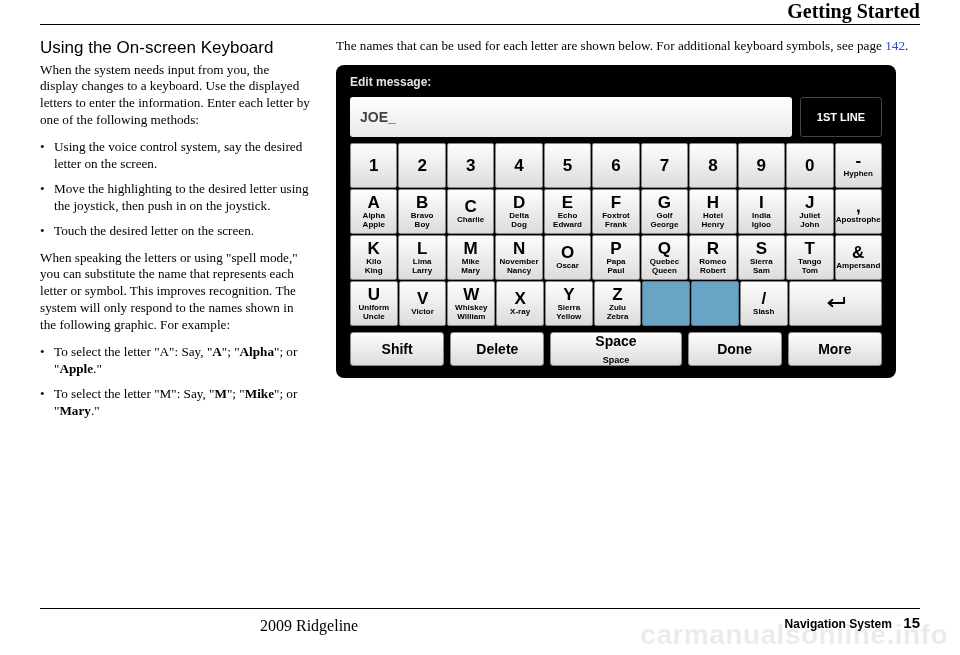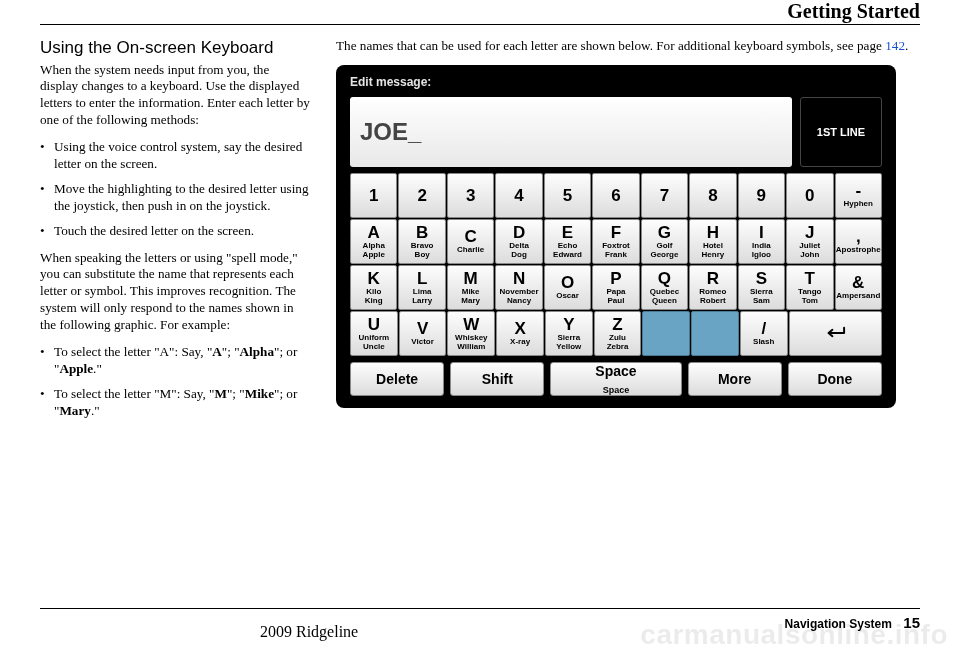--- a/index.html
+++ b/index.html
@@ -90,24 +90,24 @@
     align-items: stretch;
     gap: 8px;
     margin-bottom: 6px;
     padding: 0 6px;
   }
   .kb-display {
     flex: 1;
     background: linear-gradient(#fff,#e8e8e8);
     border-radius: 3px;
     font-family: Arial, Helvetica, sans-serif;
-    font-size: 24px;
+    font-size: 14px;
     font-weight: bold;
     color: #444;
-    padding: 21px 10px;
+    padding: 12px 10px;
   }
   .kb-firstline {
     width: 82px;
     background: #000;
     color: #fff;
     font-family: Arial, Helvetica, sans-serif;
     font-weight: bold;
     font-size: 11px;
     display: flex;
     align-items: center;
@@ -158,21 +158,21 @@
     flex-direction: column;
     align-items: center;
     justify-content: center;
   }
   .bbtn .bl { font-size: 14px; font-weight: bold; }
   .bbtn .bs { font-size: 9px; font-weight: bold; }
   .enter-glyph svg { width: 26px; height: 16px; }
   .footer-left {
     position: absolute;
     left: 260px;
-    bottom: 14px;
+    bottom: 20px;
     font-size: 16px;
     font-family: "Times New Roman", serif;
     text-align: center;
   }
   .footer-right {
     position: absolute;
     right: 40px;
     bottom: 24px;
     font-family: Arial, Helvetica, sans-serif;
     font-weight: bold;
@@ -412,34 +412,34 @@
             </div>
             <div class="key enter-glyph" style="flex: 2 1 0px;">
               <svg viewBox="0 0 40 20">
                 <path d="M34 2 V10 H10 M10 10 L16 5 M10 10 L16 15" stroke="#000" stroke-width="3" fill="none" stroke-linecap="round" stroke-linejoin="round"></path>
               </svg>
             </div>
           </div>
       </div>
       <div class="bottom-row" id="bottom-row">
           <div class="bbtn">
+            <div class="bl">Shift</div>
+          </div>
+          <div class="bbtn">
             <div class="bl">Delete</div>
-          </div>
-          <div class="bbtn">
-            <div class="bl">Shift</div>
           </div>
           <div class="bbtn" style="flex: 1.4 1 0%; justify-content: space-between;">
             <div class="bl">Space</div>
             <div class="bs">Space</div>
           </div>
           <div class="bbtn">
+            <div class="bl">Done</div>
+          </div>
+          <div class="bbtn">
             <div class="bl">More</div>
-          </div>
-          <div class="bbtn">
-            <div class="bl">Done</div>
           </div>
         </div>
     </div>
   </div>
 </div>
 
 <div class="rule-bottom"></div>
 <div class="footer-left">2009  Ridgeline</div>
 <div class="footer-right">
   <span>Navigation System</span>

